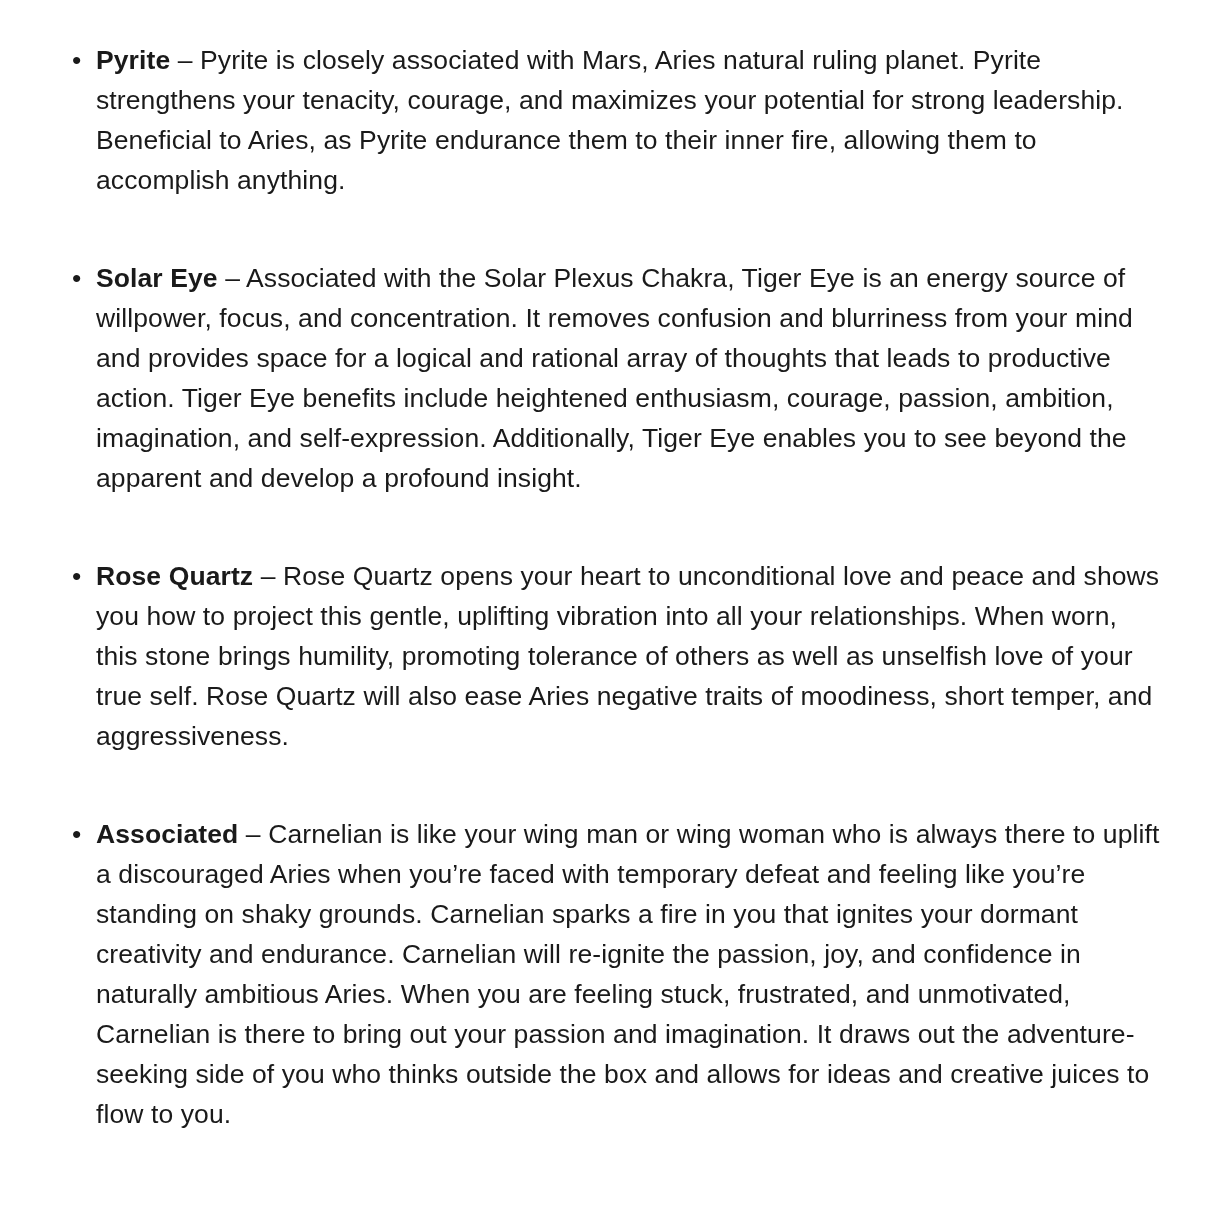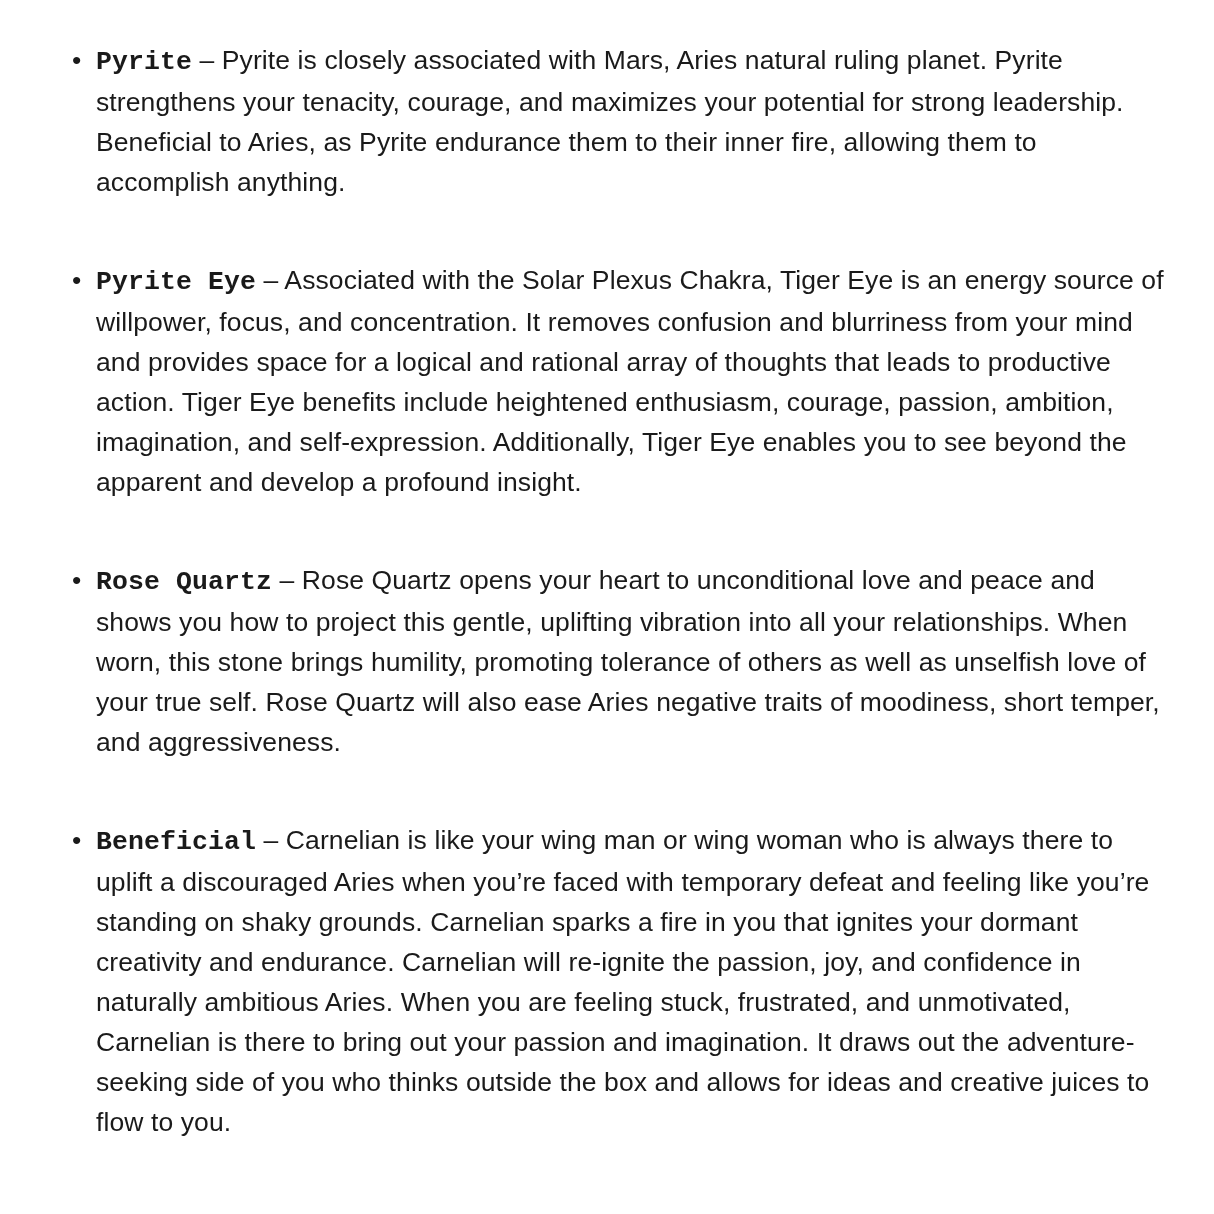--- a/index.html
+++ b/index.html
@@ -37,47 +37,46 @@
   }
   ul.crystal-list li .bullet {
     position: absolute;
     left: -2px;
     top: 0;
     font-size: 26.5px;
     line-height: 40px;
   }
   .term {
     font-weight: 700;
-    font-family: Liberation Mono, monospace;
   }
 </style>
 </head>
 <body>
 
 <div class="doc">
   <ul class="crystal-list">
 
     <li>
       <span class="bullet">•</span><span class="term">Pyrite</span>
       <span>–</span>
       <span>Pyrite is closely associated with Mars, Aries natural ruling planet. Pyrite strengthens your tenacity, courage, and maximizes your potential for strong leadership. Beneficial to Aries, as Pyrite endurance them to their inner fire, allowing them to accomplish anything.</span>
     </li>
 
     <li>
-      <span class="bullet">•</span><span class="term">Pyrite Eye</span>
+      <span class="bullet">•</span><span class="term">Solar Eye</span>
       <span>–</span>
       <span>Associated with the Solar Plexus Chakra, Tiger Eye is an energy source of willpower, focus, and concentration. It removes confusion and blurriness from your mind and provides space for a logical and rational array of thoughts that leads to productive action. Tiger Eye benefits include heightened enthusiasm, courage, passion, ambition, imagination, and self-expression. Additionally, Tiger Eye enables you to see beyond the apparent and develop a profound insight.</span>
     </li>
 
     <li>
       <span class="bullet">•</span><span class="term">Rose Quartz</span>
       <span>–</span>
       <span>Rose Quartz opens your heart to unconditional love and peace and shows you how to project this gentle, uplifting vibration into all your relationships. When worn, this stone brings humility, promoting tolerance of others as well as unselfish love of your true self. Rose Quartz will also ease Aries negative traits of moodiness, short temper, and aggressiveness.</span>
     </li>
 
     <li>
-      <span class="bullet">•</span><span class="term">Beneficial</span>
+      <span class="bullet">•</span><span class="term">Associated</span>
       <span>–</span>
       <span>Carnelian is like your wing man or wing woman who is always there to uplift a discouraged Aries when you’re faced with temporary defeat and feeling like you’re standing on shaky grounds. Carnelian sparks a fire in you that ignites your dormant creativity and endurance. Carnelian will re-ignite the passion, joy, and confidence in naturally ambitious Aries. When you are feeling stuck, frustrated, and unmotivated, Carnelian is there to bring out your passion and imagination. It draws out the adventure-seeking side of you who thinks outside the box and allows for ideas and creative juices to flow to you.</span>
     </li>
 
   </ul>
 </div>
 
 </body></html>

